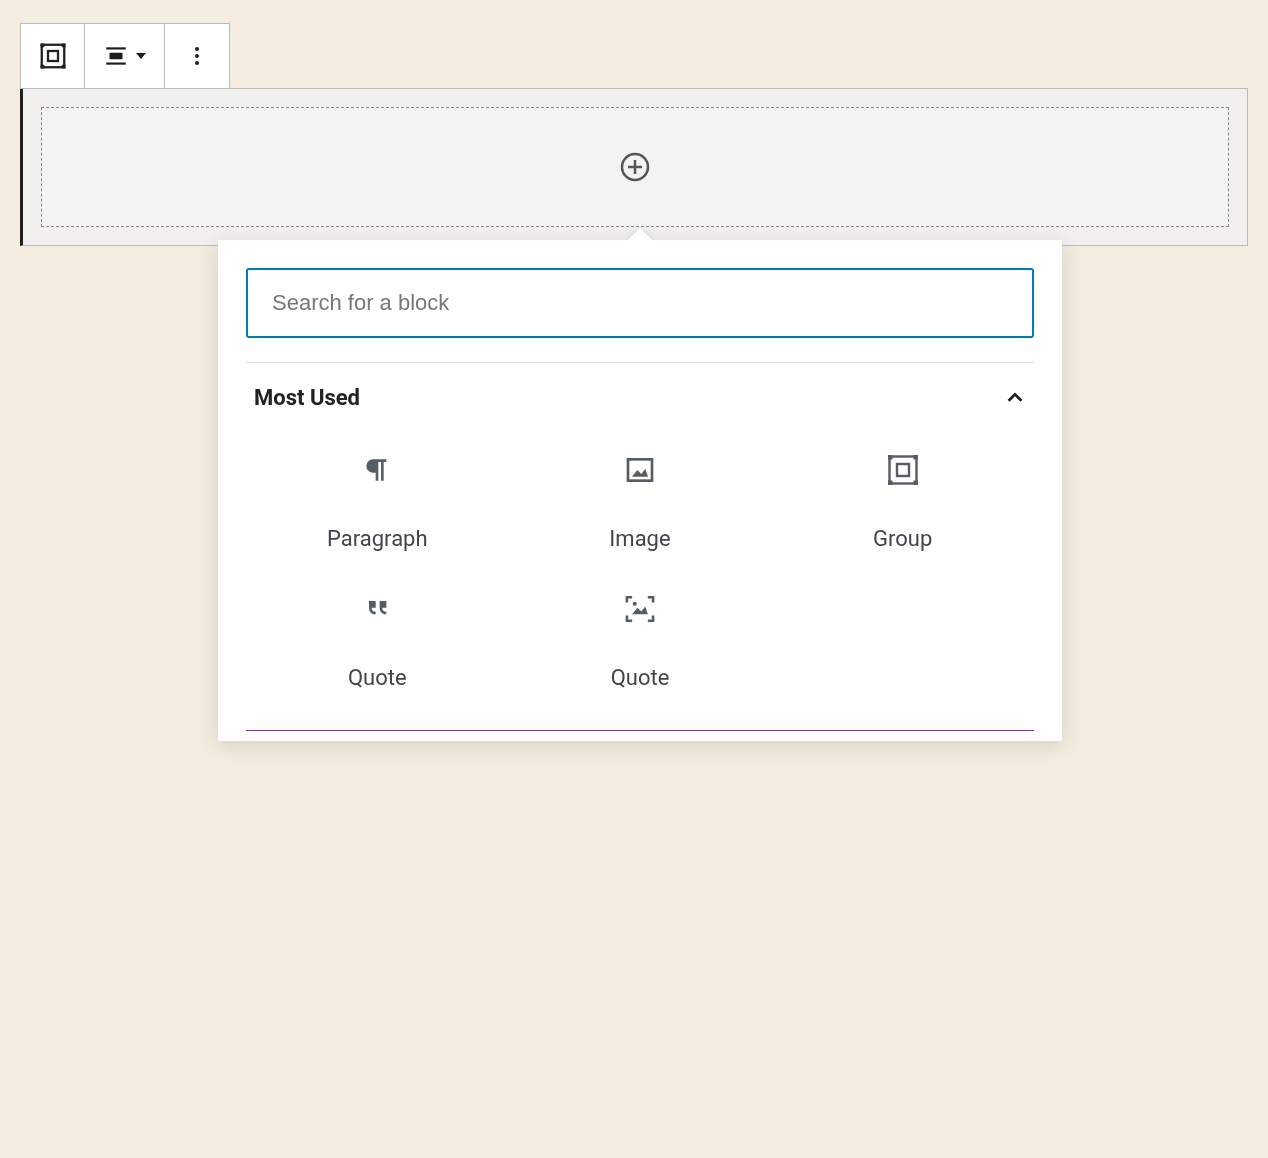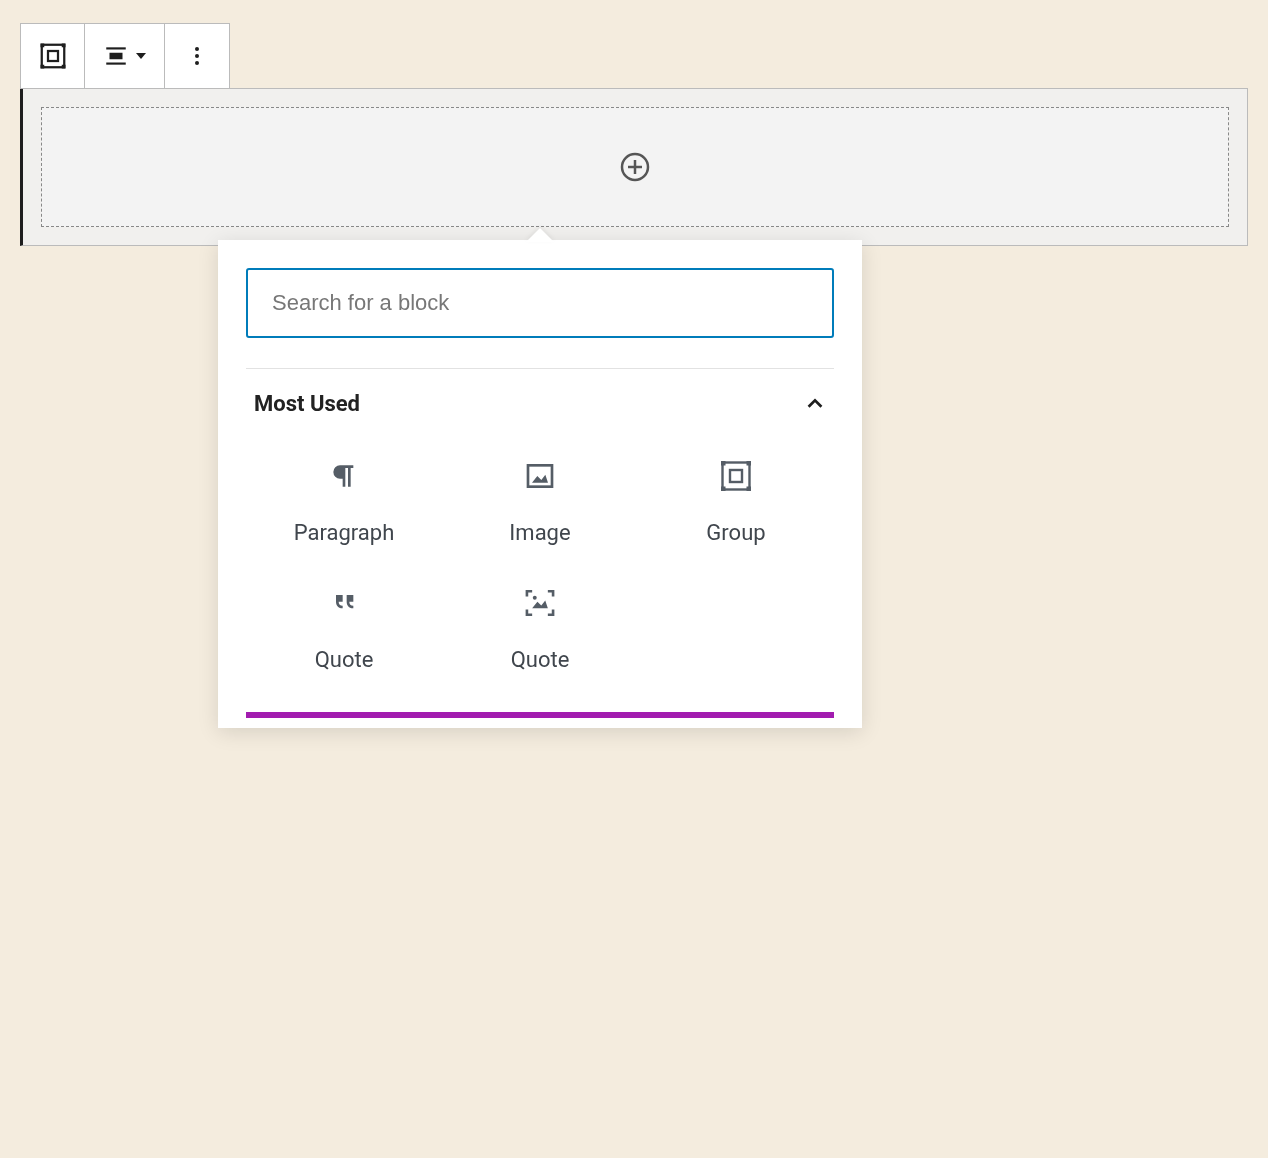--- a/index.html
+++ b/index.html
@@ -45,21 +45,21 @@
     height: 120px;
     display: flex;
     align-items: center;
     justify-content: center;
     cursor: pointer;
   }
   .popover {
     position: absolute;
     left: 218px;
     top: 240px;
-    width: 644px;
+    width: 844px;
     background: #fff;
     box-shadow: 0 4px 20px rgba(0,0,0,0.12);
     padding: 28px 28px 10px 28px;
   }
   .popover::before {
     content: "";
     position: absolute;
     top: -12px;
     left: 50%;
     transform: translateX(-50%);
@@ -73,23 +73,23 @@
     width: 100%;
     border: 2px solid #007cba;
     border-radius: 3px;
     padding: 20px 24px;
     font-size: 22px;
     color: #555;
     outline: none;
   }
   .search-box::placeholder { color: #777; }
   .section {
-    margin-top: 30px;
+    margin-top: 24px;
     border-top: 1px solid #e2e2e2;
-    border-bottom: 6px solid #a21caf;
+    border-bottom: 1px solid #a21caf;
     padding-bottom: 30px;
   }
   .section-header {
     display: flex;
     justify-content: space-between;
     align-items: center;
     padding: 22px 8px;
     cursor: pointer;
   }
   .section-title {
@@ -100,21 +100,21 @@
   .blocks-grid {
     display: grid;
     grid-template-columns: repeat(3, 1fr);
     gap: 40px 20px;
     padding: 20px 10px 10px 10px;
   }
   .block-item {
     display: flex;
     flex-direction: column;
     align-items: center;
-    gap: 26px;
+    gap: 38px;
     cursor: pointer;
     color: #40464d;
   }
   .block-icon {
     width: 36px; height: 36px;
     display: flex; align-items: center; justify-content: center;
   }
   .block-label {
     font-size: 22px;
     color: #40464d;

